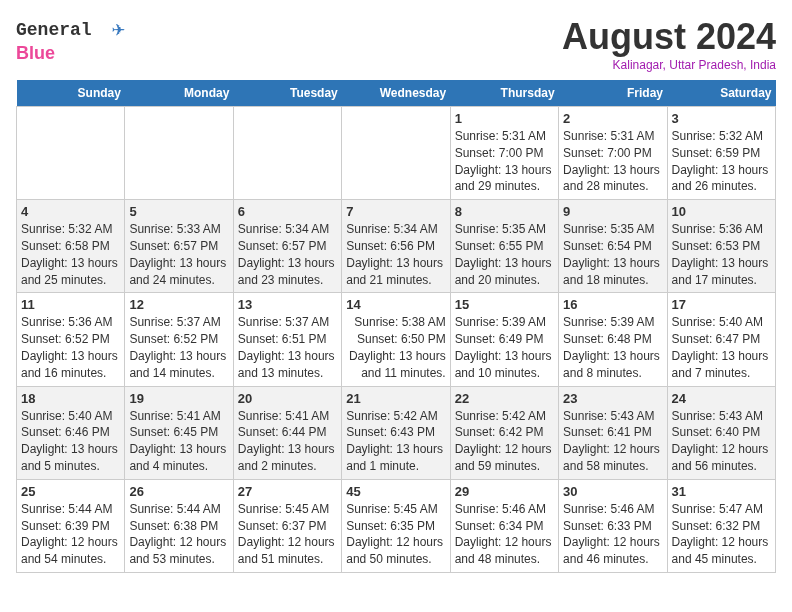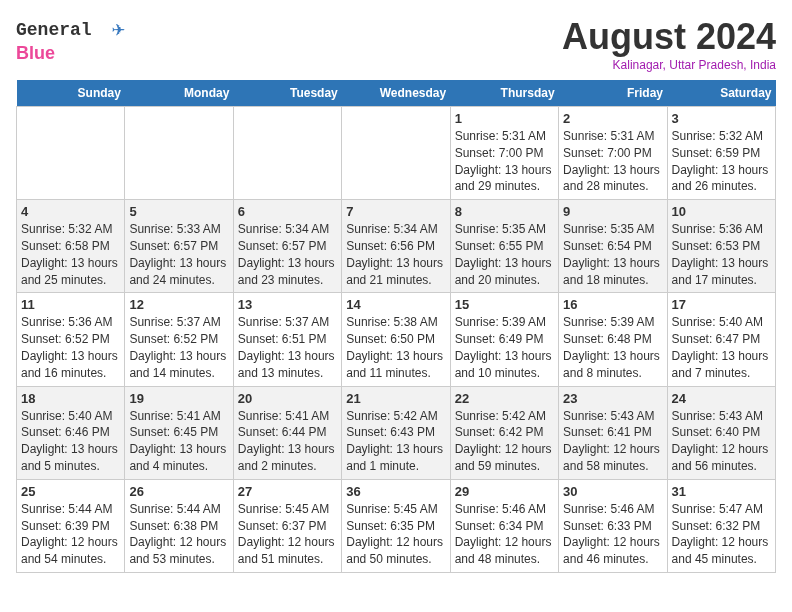--- a/index.html
+++ b/index.html
@@ -221,21 +221,21 @@
         </td>
         <td>
           <div class="day-number">13</div>
           <div class="day-info" style="white-space: pre-line;">Sunrise: 5:37 AM
 Sunset: 6:51 PM
 Daylight: 13 hours
 and 13 minutes.</div>
         </td>
         <td>
           <div class="day-number">14</div>
-          <div class="day-info" style="white-space: pre-line;">Sunrise: 5:38 AM
+          <div class="day-info" style="white-space: pre-line; text-align: right;">Sunrise: 5:38 AM
 Sunset: 6:50 PM
 Daylight: 13 hours
 and 11 minutes.</div>
         </td>
         <td>
           <div class="day-number">15</div>
           <div class="day-info" style="white-space: pre-line;">Sunrise: 5:39 AM
 Sunset: 6:49 PM
 Daylight: 13 hours
 and 10 minutes.</div>
@@ -322,21 +322,21 @@
 and 53 minutes.</div>
         </td>
         <td>
           <div class="day-number">27</div>
           <div class="day-info" style="white-space: pre-line;">Sunrise: 5:45 AM
 Sunset: 6:37 PM
 Daylight: 12 hours
 and 51 minutes.</div>
         </td>
         <td>
-          <div class="day-number">36</div>
+          <div class="day-number">45</div>
           <div class="day-info" style="white-space: pre-line;">Sunrise: 5:45 AM
 Sunset: 6:35 PM
 Daylight: 12 hours
 and 50 minutes.</div>
         </td>
         <td>
           <div class="day-number">29</div>
           <div class="day-info" style="white-space: pre-line;">Sunrise: 5:46 AM
 Sunset: 6:34 PM
 Daylight: 12 hours

